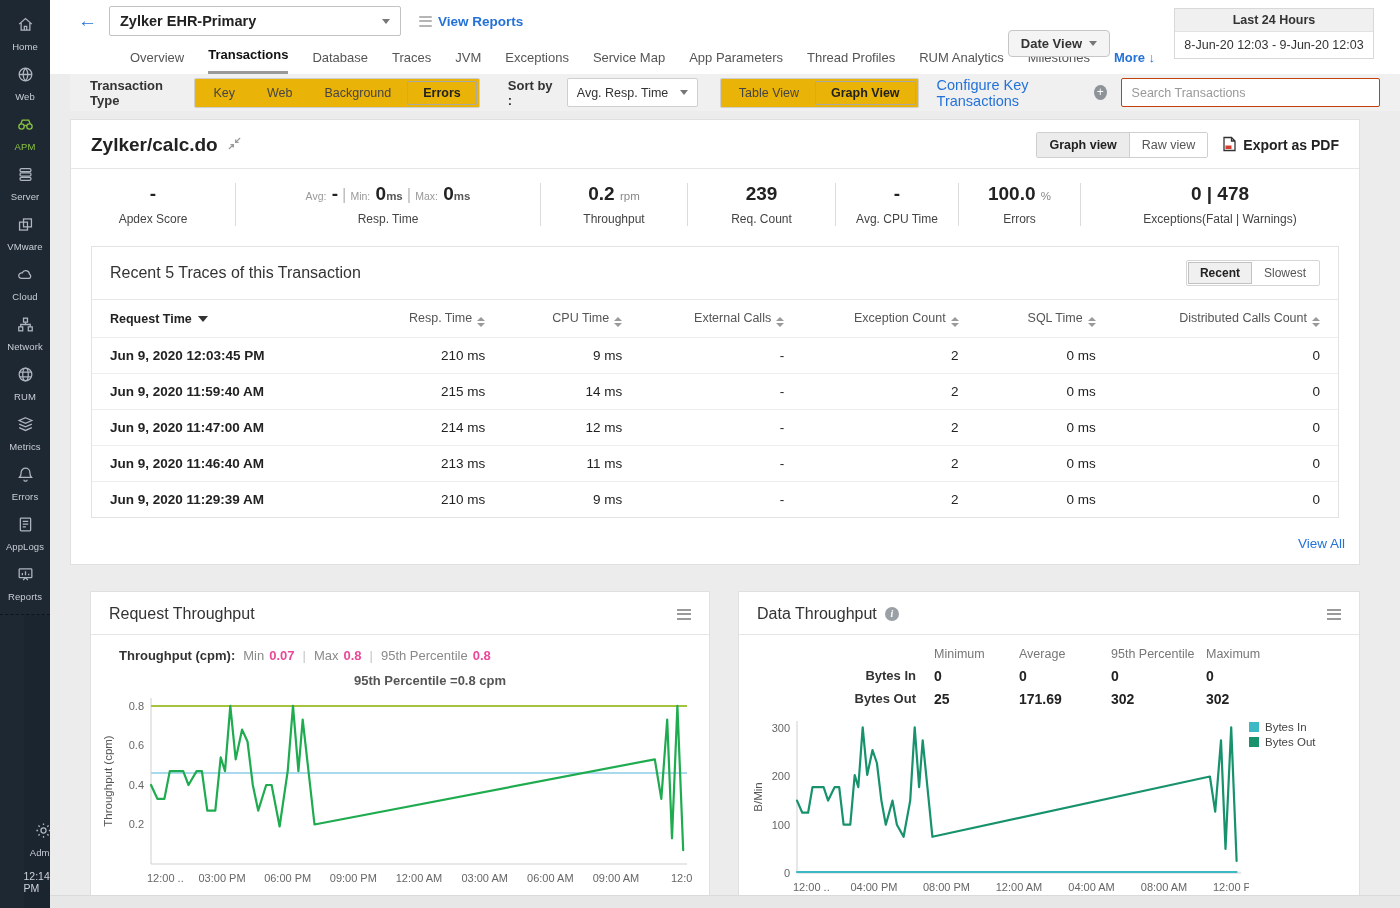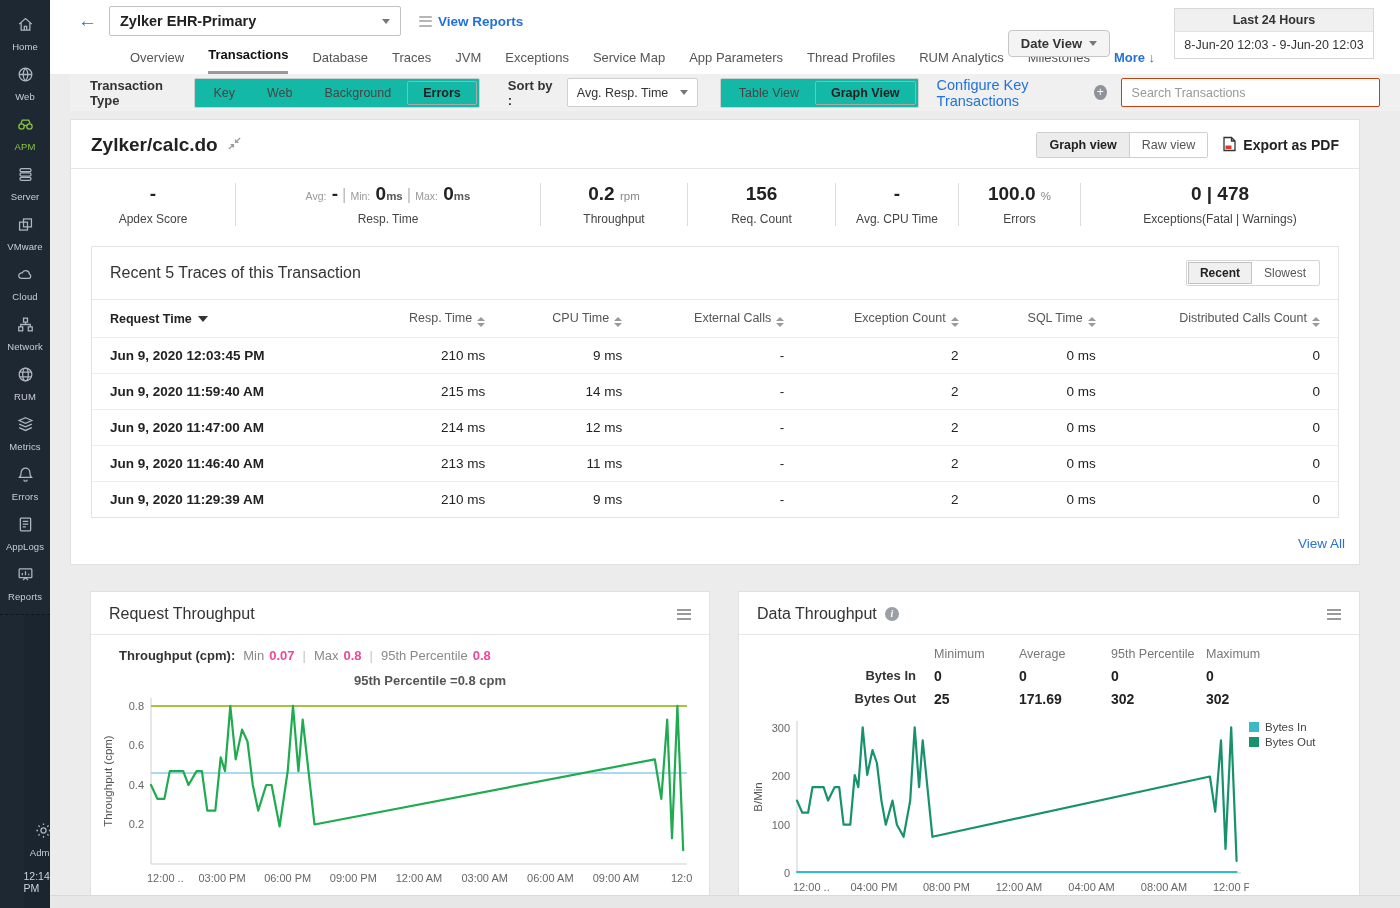--- a/index.html
+++ b/index.html
@@ -35,21 +35,21 @@
   .range-title { background:#f0f0f0; text-align:center; font-size:12.5px; font-weight:bold; color:#333; padding:4px 0; border-bottom:1px solid #e2e2e2; }
   .range-value { text-align:center; font-size:12.5px; color:#333; padding:6px 4px; cursor:pointer; }
 
   .tabsbar { height:32px; background:#fff; display:flex; align-items:flex-end; gap:24px; padding:0 0 0 80px; }
   .tab { font-size:13px; color:#555; padding-bottom:9px; cursor:pointer; white-space:nowrap; }
   .tab.active { color:#111; font-weight:bold; border-bottom:3px solid #9a9a9a; }
   .tab-more { font-size:13px; color:#2472d8; font-weight:bold; padding-bottom:9px; cursor:pointer; }
 
   .filterbar { height:37px; margin-left:20px; background:#f0f0f0; display:flex; align-items:center; padding-left:20px; gap:14px; }
   .f-label { font-size:13px; font-weight:bold; color:#333; }
-  .seg { display:flex; background:#14b8a6; border:1px solid #cfcfcf; border-radius:2px; padding:2px; }
+  .seg { display:flex; background:#eab308; border:1px solid #cfcfcf; border-radius:2px; padding:2px; }
   .seg .seg-i { font-size:12.5px; color:#444; padding:4px 15px; cursor:pointer; border:1px solid transparent; border-radius:2px; white-space:nowrap; }
   .seg .seg-i.sel { border-color:#a9a9a9; font-weight:bold; color:#222; }
   .sort-select { width:150px; height:29px; background:#fff; border:1px solid #cfcfcf; border-radius:2px; display:flex; align-items:center; justify-content:space-between; padding:0 9px; font-size:12.5px; color:#333; cursor:pointer; }
   .configure { display:flex; align-items:center; gap:6px; color:#2472d8; font-size:14.5px; cursor:pointer; margin-left:4px; }
   .cfg-plus { width:15px; height:15px; border-radius:50%; background:#8e9399; color:#fff; font-size:12px; line-height:15px; text-align:center; display:inline-block; }
   .search-input { width:300px; height:29px; border:1px solid #c2410c; border-radius:2px; background:#fff; font-size:12.5px; padding:0 10px; color:#333; margin-left:auto; margin-right:20px; font-family:"Liberation Sans",sans-serif; }
   .search-input::placeholder { color:#999; }
 
   .content { flex:1; padding:8px 20px 0 20px; overflow:hidden; }
 
@@ -323,21 +323,21 @@
           </div>
           <div class="stat s2">
             <span class="v"><span class="mini-k">Avg:</span> <span>-</span><span class="pipe">|</span><span class="mini-k">Min:</span> <span>0</span><span class="unit" style="color:#555;font-weight:bold">ms</span><span class="pipe">|</span><span class="mini-k">Max:</span> <span>0</span><span class="unit" style="color:#555;font-weight:bold">ms</span></span>
             <span class="l">Resp. Time</span>
           </div>
           <div class="stat s3">
             <span class="v"><span>0.2</span> <span class="unit">rpm</span></span>
             <span class="l">Throughput</span>
           </div>
           <div class="stat s4">
-            <span class="v">156</span>
+            <span class="v">239</span>
             <span class="l">Req. Count</span>
           </div>
           <div class="stat s5">
             <span class="v">-</span>
             <span class="l">Avg. CPU Time</span>
           </div>
           <div class="stat s6">
             <span class="v"><span>100.0</span> <span class="unit">%</span></span>
             <span class="l">Errors</span>
           </div>

